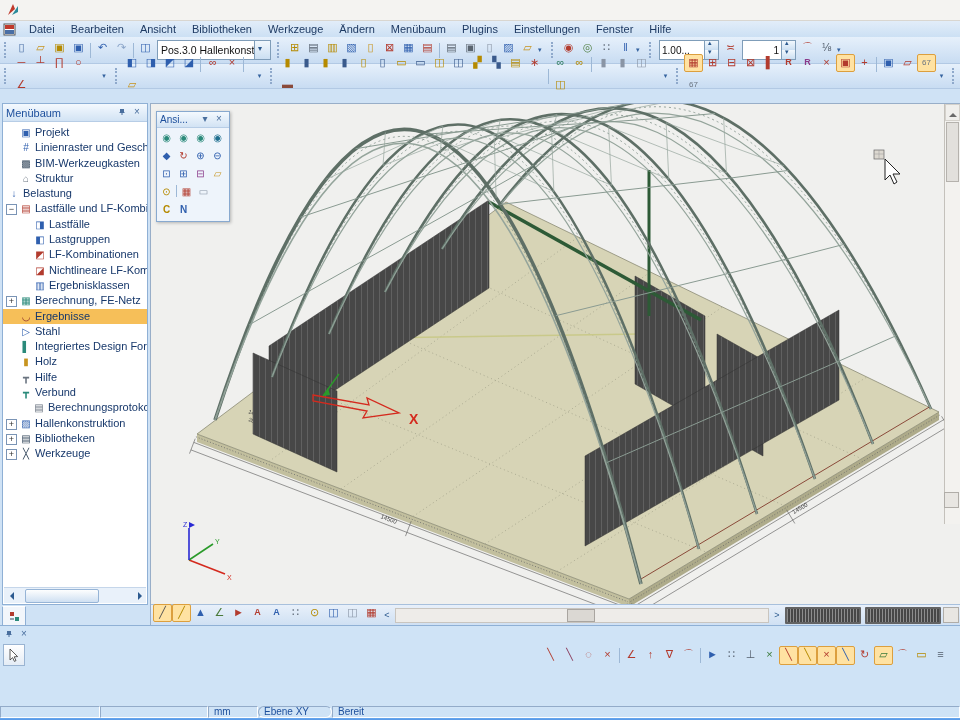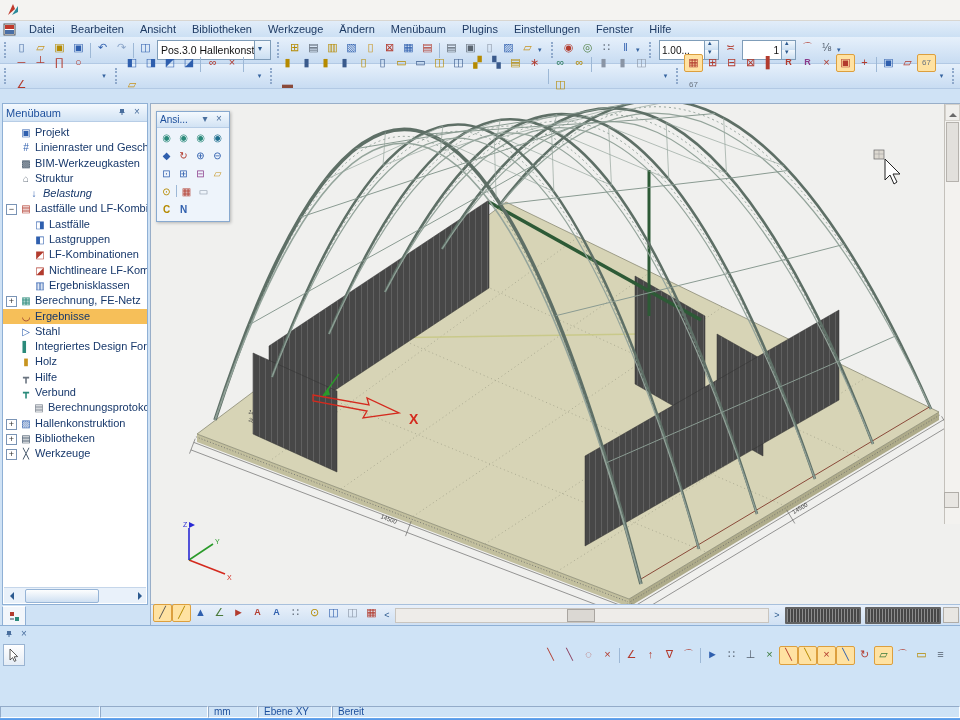--- a/index.html
+++ b/index.html
@@ -202,21 +202,21 @@
               <line x1="3" y1="7" x2="3" y2="9" stroke="#4a6f9e"></line>
             </svg>
         </span>
         <span class="pbtn">×</span>
       </div>
       <div id="tree">
           <div class="trow" style="padding-left: 16px;"><span class="tico" style="color: rgb(47, 95, 174);">▣</span><span class="tlab">Projekt</span></div>
           <div class="trow" style="padding-left: 16px;"><span class="tico" style="color: rgb(47, 95, 174);">#</span><span class="tlab">Linienraster und Geschos</span></div>
           <div class="trow" style="padding-left: 16px;"><span class="tico" style="color: rgb(55, 74, 94);">▩</span><span class="tlab">BIM-Werkzeugkasten</span></div>
           <div class="trow" style="padding-left: 16px;"><span class="tico" style="color: rgb(106, 116, 128);">⌂</span><span class="tlab">Struktur</span></div>
-          <div class="trow" style="padding-left: 24px; font-style: italic;"><span class="tico" style="color: rgb(47, 95, 174);">↓</span><span class="tlab">Belastung</span></div>
+          <div class="trow" style="padding-left: 4px;"><span class="tico" style="color: rgb(47, 95, 174);">↓</span><span class="tlab">Belastung</span></div>
           <div class="trow" style="padding-left: 16px;"><span class="exp">−</span><span class="tico" style="color: rgb(178, 59, 46);">▤</span><span class="tlab">Lastfälle und LF-Kombin</span></div>
           <div class="trow" style="padding-left: 30px;"><span class="tico" style="color: rgb(47, 95, 174);">◨</span><span class="tlab">Lastfälle</span></div>
           <div class="trow" style="padding-left: 30px;"><span class="tico" style="color: rgb(47, 95, 174);">◧</span><span class="tlab">Lastgruppen</span></div>
           <div class="trow" style="padding-left: 30px;"><span class="tico" style="color: rgb(178, 59, 46);">◩</span><span class="tlab">LF-Kombinationen</span></div>
           <div class="trow" style="padding-left: 30px;"><span class="tico" style="color: rgb(178, 59, 46);">◪</span><span class="tlab">Nichtlineare LF-Komb</span></div>
           <div class="trow" style="padding-left: 30px;"><span class="tico" style="color: rgb(47, 95, 174);">▥</span><span class="tlab">Ergebnisklassen</span></div>
           <div class="trow" style="padding-left: 16px;"><span class="exp">+</span><span class="tico" style="color: rgb(42, 138, 122);">▦</span><span class="tlab">Berechnung, FE-Netz</span></div>
           <div class="trow sel" style="padding-left: 16px;"><span class="tico" style="color: rgb(138, 42, 42);">◡</span><span class="tlab">Ergebnisse</span></div>
           <div class="trow" style="padding-left: 16px;"><span class="tico" style="color: rgb(47, 95, 174);">▷</span><span class="tlab">Stahl</span></div>
           <div class="trow" style="padding-left: 16px;"><span class="tico" style="color: rgb(42, 138, 122);">▌</span><span class="tlab">Integriertes Design Form</span></div>
@@ -458,16 +458,16 @@
       <span class="ticon" style="color: rgb(178, 59, 46);">⌒</span>
       <span class="ticon" style="color: rgb(181, 138, 0);">▭</span>
       <span class="ticon" style="color: rgb(85, 96, 110);">≡</span>
     </div>
 </div>
 
 <div id="statusbar">
     <span class="scell" style="width: 88px;"></span>
     <span class="scell" style="width: 96px;"></span>
     <span class="scell" style="width: 38px;">mm</span>
-    <span class="scell" style="width: 62px;">Ebene XY</span>
+    <span class="scell" style="width: 62px; border-radius: 6px;">Ebene XY</span>
     <span class="scell" style="flex: 1 1 0%;">Bereit</span>
   </div>
 <div id="bluestrip"></div>
 
 </body></html>

